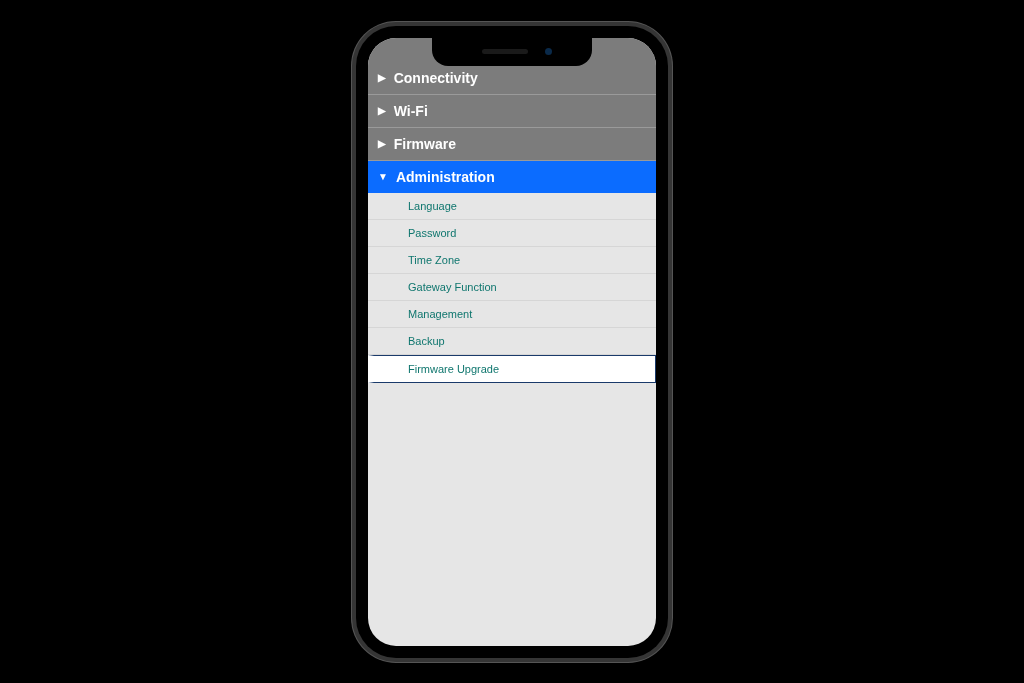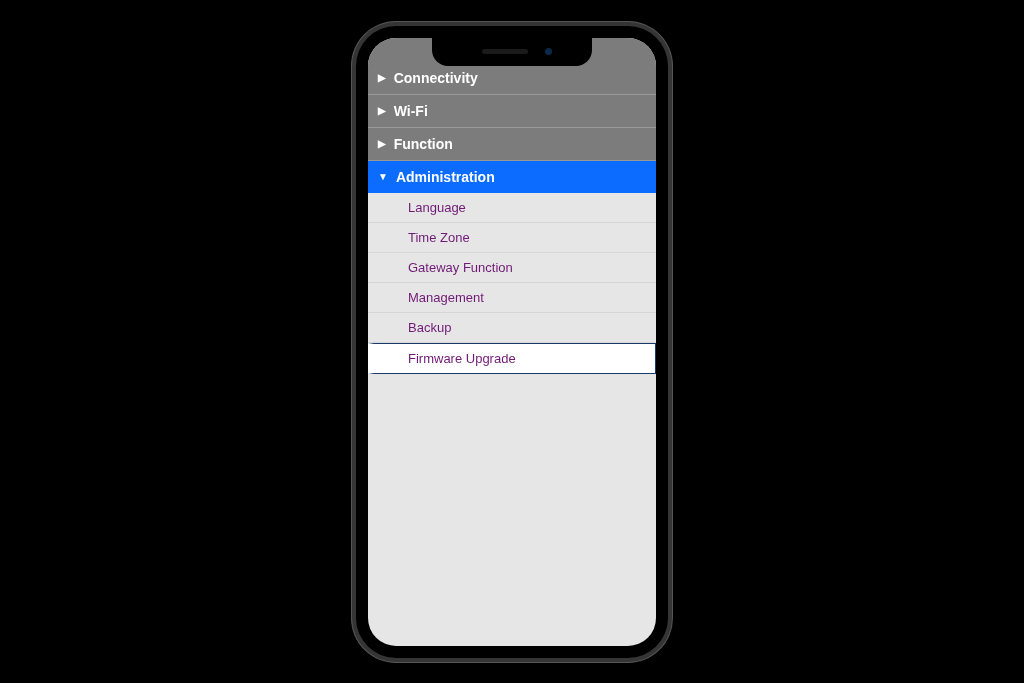--- a/index.html
+++ b/index.html
@@ -85,22 +85,22 @@
   }
   .nav-section.expanded {
     background: #0b6cff;
     color: #fff;
     border-bottom: none;
   }
   .submenu {
     background: #e6e6e6;
   }
   .submenu-item {
-    font-size: 13px;
-    color: #701a75;
+    font-size: 11px;
+    color: #0f766e;
     padding: 7px 10px 7px 40px;
     border-bottom: 1px solid #d6d6d6;
     cursor: pointer;
   }
   .submenu-item.selected {
     background: #fff;
     border: 1px solid #1a3a6a;
     border-left: 6px solid #fff;
     padding-left: 34px;
   }
@@ -121,31 +121,34 @@
         <span>Connectivity</span>
       </div>
 
       <div class="nav-section">
         <span class="arrow">▶</span>
         <span>Wi-Fi</span>
       </div>
 
       <div class="nav-section">
         <span class="arrow">▶</span>
-        <span>Function</span>
+        <span>Firmware</span>
       </div>
 
       <div class="nav-section expanded">
         <span class="arrow">▼</span>
         <span>Administration</span>
       </div>
 
       <div class="submenu">
         <div class="submenu-item">
           <span>Language</span>
+        </div>
+        <div class="submenu-item">
+          <span>Password</span>
         </div>
         <div class="submenu-item">
           <span>Time Zone</span>
         </div>
         <div class="submenu-item">
           <span>Gateway Function</span>
         </div>
         <div class="submenu-item">
           <span>Management</span>
         </div>

